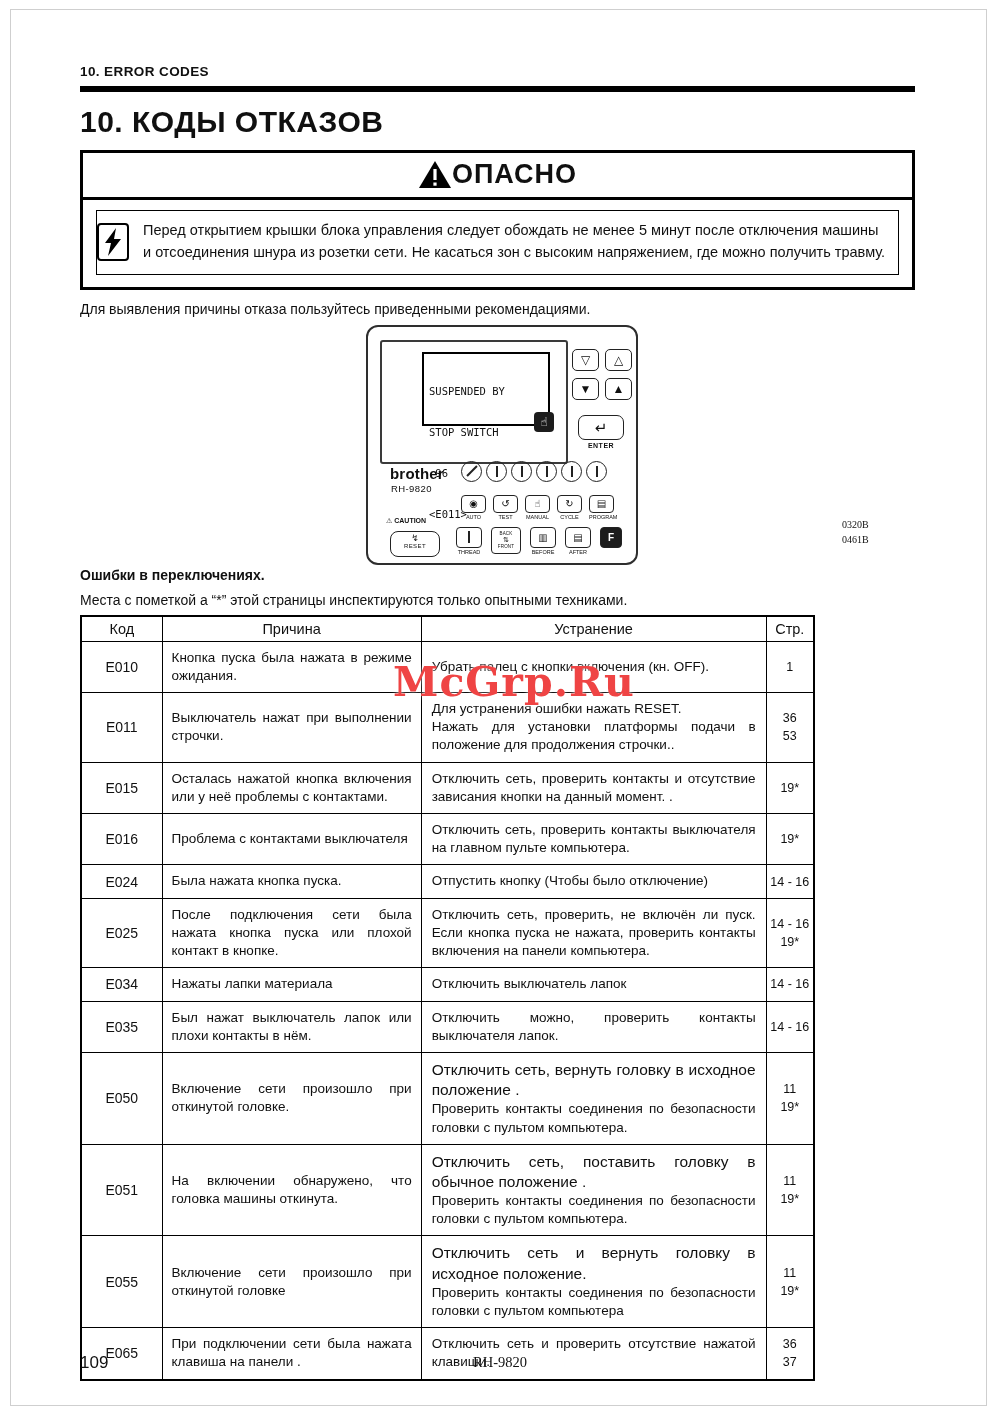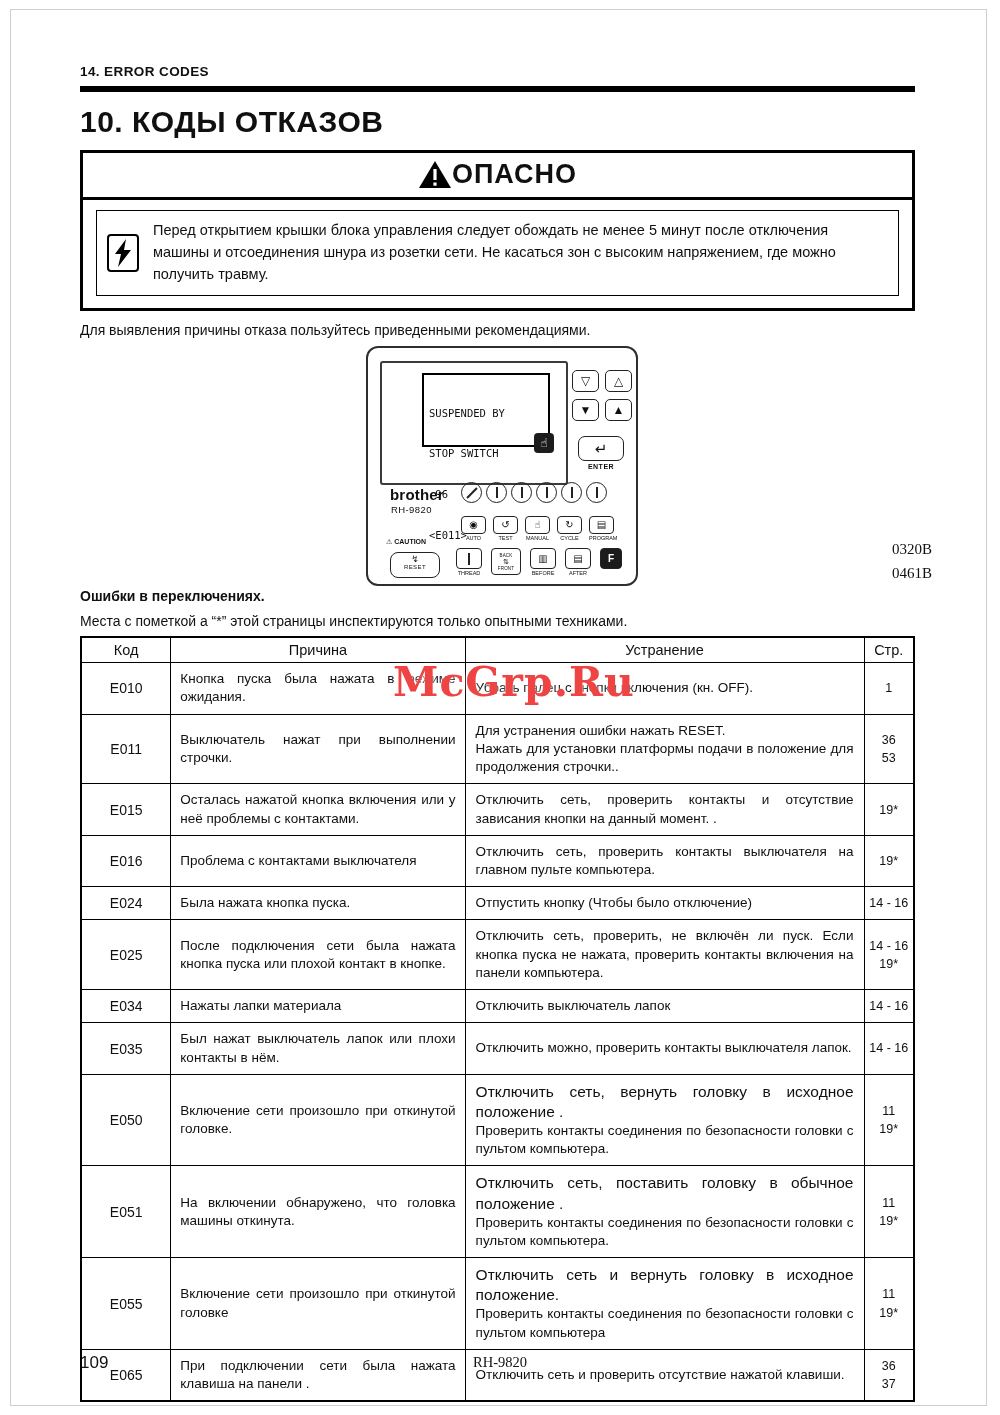--- a/index.html
+++ b/index.html
@@ -11,21 +11,21 @@
   .content { position:relative; padding:64px 85px 0 80px; }
 
   .eyebrow { font-size:13.5px; font-weight:bold; letter-spacing:.4px; }
   .rule { height:6px; background:#000; margin-top:7px; }
 
   h1.page-title { font-size:30px; font-weight:bold; margin-top:13px; letter-spacing:.5px; }
 
   .danger-box { margin-top:11px; border:3px solid #000; }
   .danger-title { display:flex; justify-content:center; align-items:center; 
     padding:6px 0 7px; border-bottom:3px solid #000; font-size:27px; font-weight:bold; letter-spacing:1px; }
-  .danger-inner { margin:10px 13px 12px; border:1px solid #000; padding:9px 12px 10px 10px;
+  .danger-inner { margin:10px 13px 12px; border:1px solid #000; padding:9px 12px 10px 0;
     display:flex; align-items:center; gap:14px; }
   .hv-icon { flex:0 0 auto; width:32px; height:38px; border:2px solid #000; border-radius:4px;
     display:flex; align-items:center; justify-content:center; }
   .danger-body { font-size:14.5px; line-height:1.5; }
 
   .intro { margin-top:11px; font-size:14px; }
 
   
   .figure-area { position:relative; height:240px; margin-top:8px; }
   .panel { position:absolute; left:286px; top:0; width:272px; height:240px;
@@ -65,29 +65,29 @@
   .bottoms { position:absolute; left:88px; top:200px; display:flex; gap:9px; align-items:flex-start; }
   .bb { text-align:center; }
   .bbtn { width:26px; height:21px; border:1.5px solid #222; border-radius:4px;
     display:flex; align-items:center; justify-content:center; font-size:10px; }
   .bbtn.tall { width:30px; height:27px; flex-direction:column; justify-content:center; }
   .tiny { font-size:4.5px; line-height:1.15; letter-spacing:.2px; }
   .tiny.mid { font-size:7px; }
   .blabel { font-size:5.5px; margin-top:1px; }
   .needle { display:block; width:2px; height:12px; background:#222; }
   .fkey { background:#1c1c1c; color:#fff; font-weight:bold; width:22px; }
-  .figcodes { position:absolute; left:812px; top:192px; font-family:"Liberation Serif","DejaVu Serif",serif;
-    font-size:15px; line-height:1.55; }
+  .figcodes { position:absolute; left:762px; top:192px; font-family:"Liberation Serif","DejaVu Serif",serif;
+    font-size:10px; line-height:1.55; }
 
   
   .subtitle { margin-top:2px; font-size:14px; font-weight:bold; }
   .note { margin-top:9px; font-size:14px; }
 
   
-  table.errors { margin-top:7px; width:835px; border-collapse:collapse; border:2px solid #000; }
+  table.errors { margin-top:7px; width:735px; border-collapse:collapse; border:2px solid #000; }
   table.errors th, table.errors td { border:1px solid #000; vertical-align:middle; }
   table.errors th { font-weight:normal; font-size:14.5px; padding:4px 4px; text-align:center; }
   td.c-code { width:90px; text-align:center; font-size:14px; padding:6px 4px;margin-left:8px; }
   td.c-cause { width:295px; font-size:13.5px; line-height:1.35; padding:7px 9px;
     text-align:justify; }
   td.c-remedy { width:400px; font-size:13.5px; line-height:1.35; padding:7px 10px; }
   td.c-remedy .remedy-large { font-size:15.5px; line-height:1.3; text-align:justify; }
   td.c-remedy .remedy-large:empty { display:none; }
   td.c-remedy .remedy-text { white-space:pre-line; text-align:justify; }
   td.c-remedy .remedy-text:empty { display:none; }
@@ -102,21 +102,21 @@
   .footer-model { position:absolute; left:0; right:0; bottom:44px; text-align:center;
     font-family:"Liberation Serif","DejaVu Serif",serif; font-size:14.5px; }
 </style>
 </head>
 <body>
 
 <div class="page">
   <div class="scan-frame"></div>
   <div class="content">
 
-    <div class="eyebrow">14. ERROR CODES</div>
+    <div class="eyebrow">10. ERROR CODES</div>
     <div class="rule"></div>
 
     <h1 class="page-title">10. КОДЫ ОТКАЗОВ</h1>
 
     <div class="danger-box">
       <div class="danger-title">
         <svg width="34" height="29" viewBox="0 0 34 29">
           <polygon points="17,1 33,28 1,28" fill="#000"></polygon>
           <rect x="15.4" y="9" width="3.2" height="11" fill="#fff"></rect>
           <rect x="15.4" y="22.5" width="3.2" height="3.2" fill="#fff"></rect>

